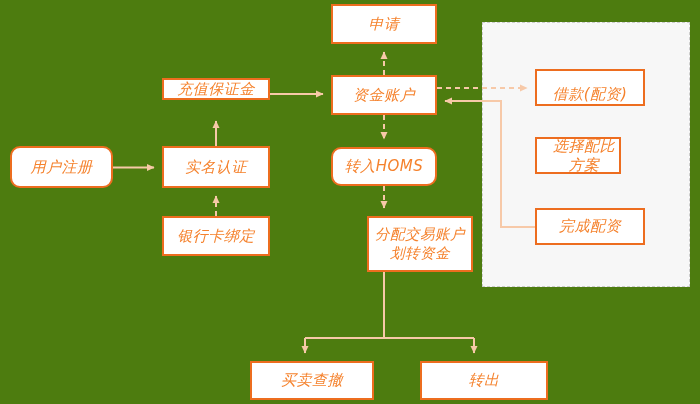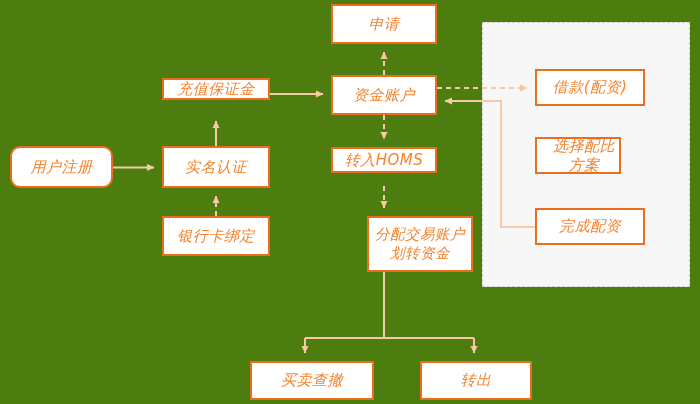--- a/index.html
+++ b/index.html
@@ -109,26 +109,26 @@
       <path d="M305,338 L474,338" stroke="#f7c9a8" stroke-width="2" fill="none"></path>
       <path d="M305,338 L305,353" stroke="#f7c9a8" stroke-width="2" fill="none" marker-end="url(#arrow-head)"></path>
       <path d="M474,338 L474,353" stroke="#f7c9a8" stroke-width="2" fill="none" marker-end="url(#arrow-head)"></path>
     </g>
   </svg>
 
   <div id="node-layer">
       <div class="node" style="left: 331px; top: 4px; width: 106px; height: 40px; border-color: rgb(237, 109, 31); color: rgb(245, 130, 45); background: rgb(255, 255, 255);"><span>申请</span></div>
       <div class="node" style="left: 162px; top: 78px; width: 108px; height: 22px; border-color: rgb(237, 109, 31); color: rgb(245, 130, 45); background: rgb(255, 255, 255);"><span>充值保证金</span></div>
       <div class="node" style="left: 331px; top: 75px; width: 106px; height: 40px; border-color: rgb(237, 109, 31); color: rgb(245, 130, 45); background: rgb(255, 255, 255);"><span>资金账户</span></div>
-      <div class="node" style="left: 535px; top: 69px; width: 110px; height: 37px; border-color: rgb(237, 109, 31); color: rgb(245, 130, 45); background: rgb(255, 255, 255);"><span>借款(配资)</span></div>
+      <div class="node" style="left: 535px; top: 69px; width: 110px; height: 37px; border-color: rgb(237, 109, 31); color: rgb(245, 130, 45); background: rgb(255, 255, 255); align-items: flex-end;"><span>借款(配资)</span></div>
       <div class="node" style="left: 10px; top: 146px; width: 103px; height: 42px; border-color: rgb(237, 109, 31); color: rgb(245, 130, 45); background: rgb(255, 255, 255); border-radius: 10px;"><span>用户注册</span></div>
       <div class="node" style="left: 162px; top: 146px; width: 108px; height: 42px; border-color: rgb(237, 109, 31); color: rgb(245, 130, 45); background: rgb(255, 255, 255);"><span>实名认证</span></div>
-      <div class="node" style="left: 331px; top: 147px; width: 106px; height: 26px; border-color: rgb(237, 109, 31); color: rgb(245, 130, 45); background: rgb(255, 255, 255);"><span>转入HOMS</span></div>
+      <div class="node" style="left: 331px; top: 147px; width: 106px; height: 39px; border-color: rgb(237, 109, 31); color: rgb(245, 130, 45); background: rgb(255, 255, 255); border-radius: 10px;"><span>转入HOMS</span></div>
       <div class="node" style="left: 535px; top: 137px; width: 86px; height: 37px; border-color: rgb(237, 109, 31); color: rgb(245, 130, 45); background: rgb(255, 255, 255); padding-left: 12px;"><span>选择配比方案</span></div>
       <div class="node" style="left: 162px; top: 216px; width: 108px; height: 40px; border-color: rgb(237, 109, 31); color: rgb(245, 130, 45); background: rgb(255, 255, 255);"><span>银行卡绑定</span></div>
       <div class="node two-line" style="left: 331px; top: 216px; width: 106px; height: 56px; border-color: rgb(237, 109, 31); color: rgb(245, 130, 45); background: rgb(255, 255, 255); margin-left: 36px;"><span>分配交易账户
 划转资金</span></div>
       <div class="node" style="left: 535px; top: 208px; width: 110px; height: 37px; border-color: rgb(237, 109, 31); color: rgb(245, 130, 45); background: rgb(255, 255, 255);"><span>完成配资</span></div>
       <div class="node" style="left: 250px; top: 361px; width: 124px; height: 39px; border-color: rgb(237, 109, 31); color: rgb(245, 130, 45); background: rgb(255, 255, 255);"><span>买卖查撤</span></div>
-      <div class="node" style="left: 420px; top: 361px; width: 112px; height: 39px; border-color: rgb(237, 109, 31); color: rgb(245, 130, 45); background: rgb(255, 255, 255);"><span>转出</span></div>
+      <div class="node" style="left: 420px; top: 361px; width: 128px; height: 39px; border-color: rgb(237, 109, 31); color: rgb(245, 130, 45); background: rgb(255, 255, 255);"><span>转出</span></div>
     </div>
 
 </div>
 
 </body></html>

